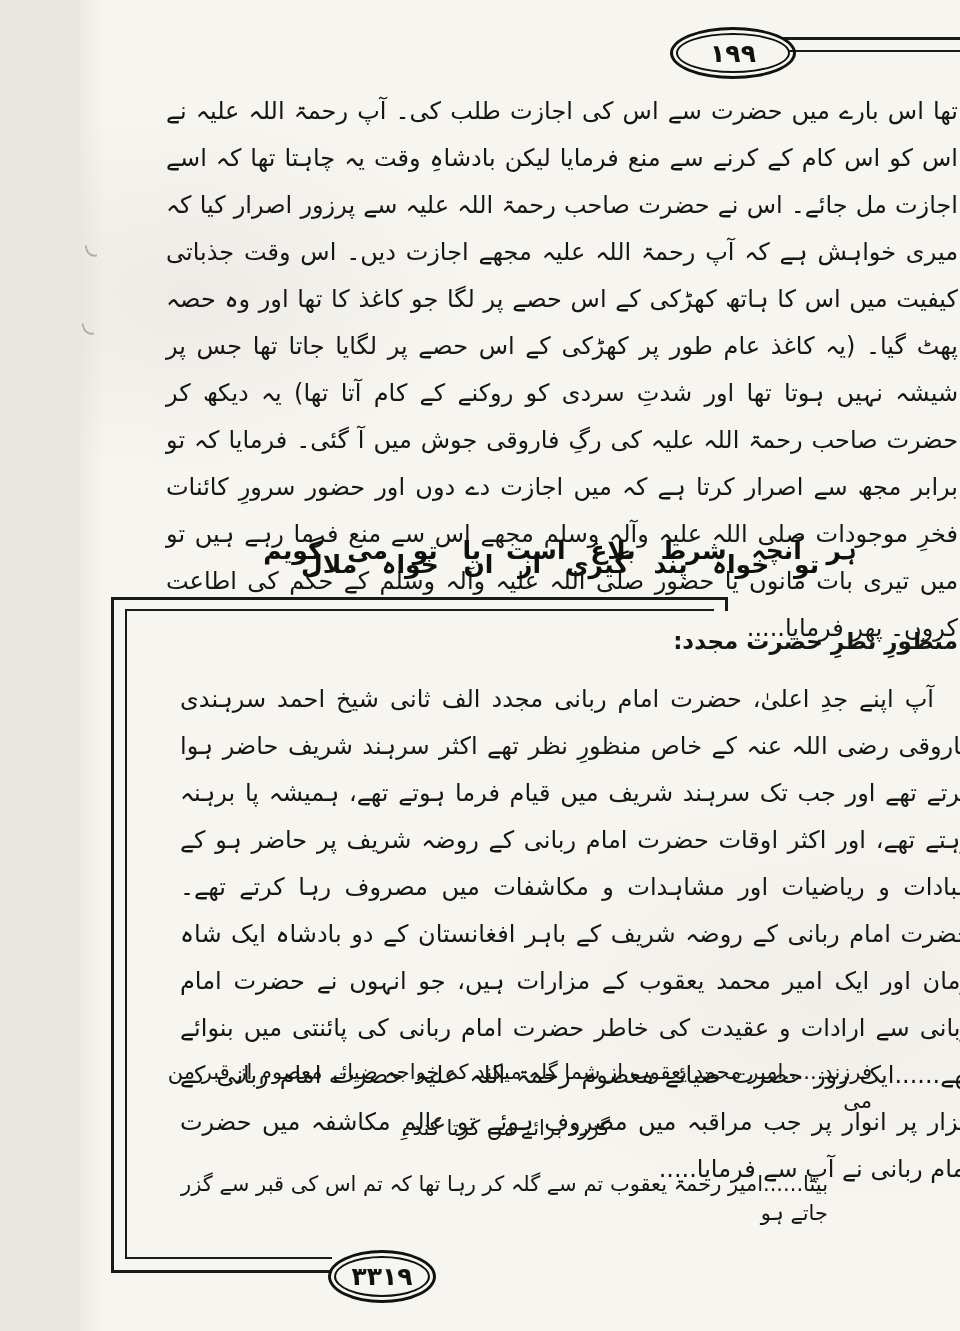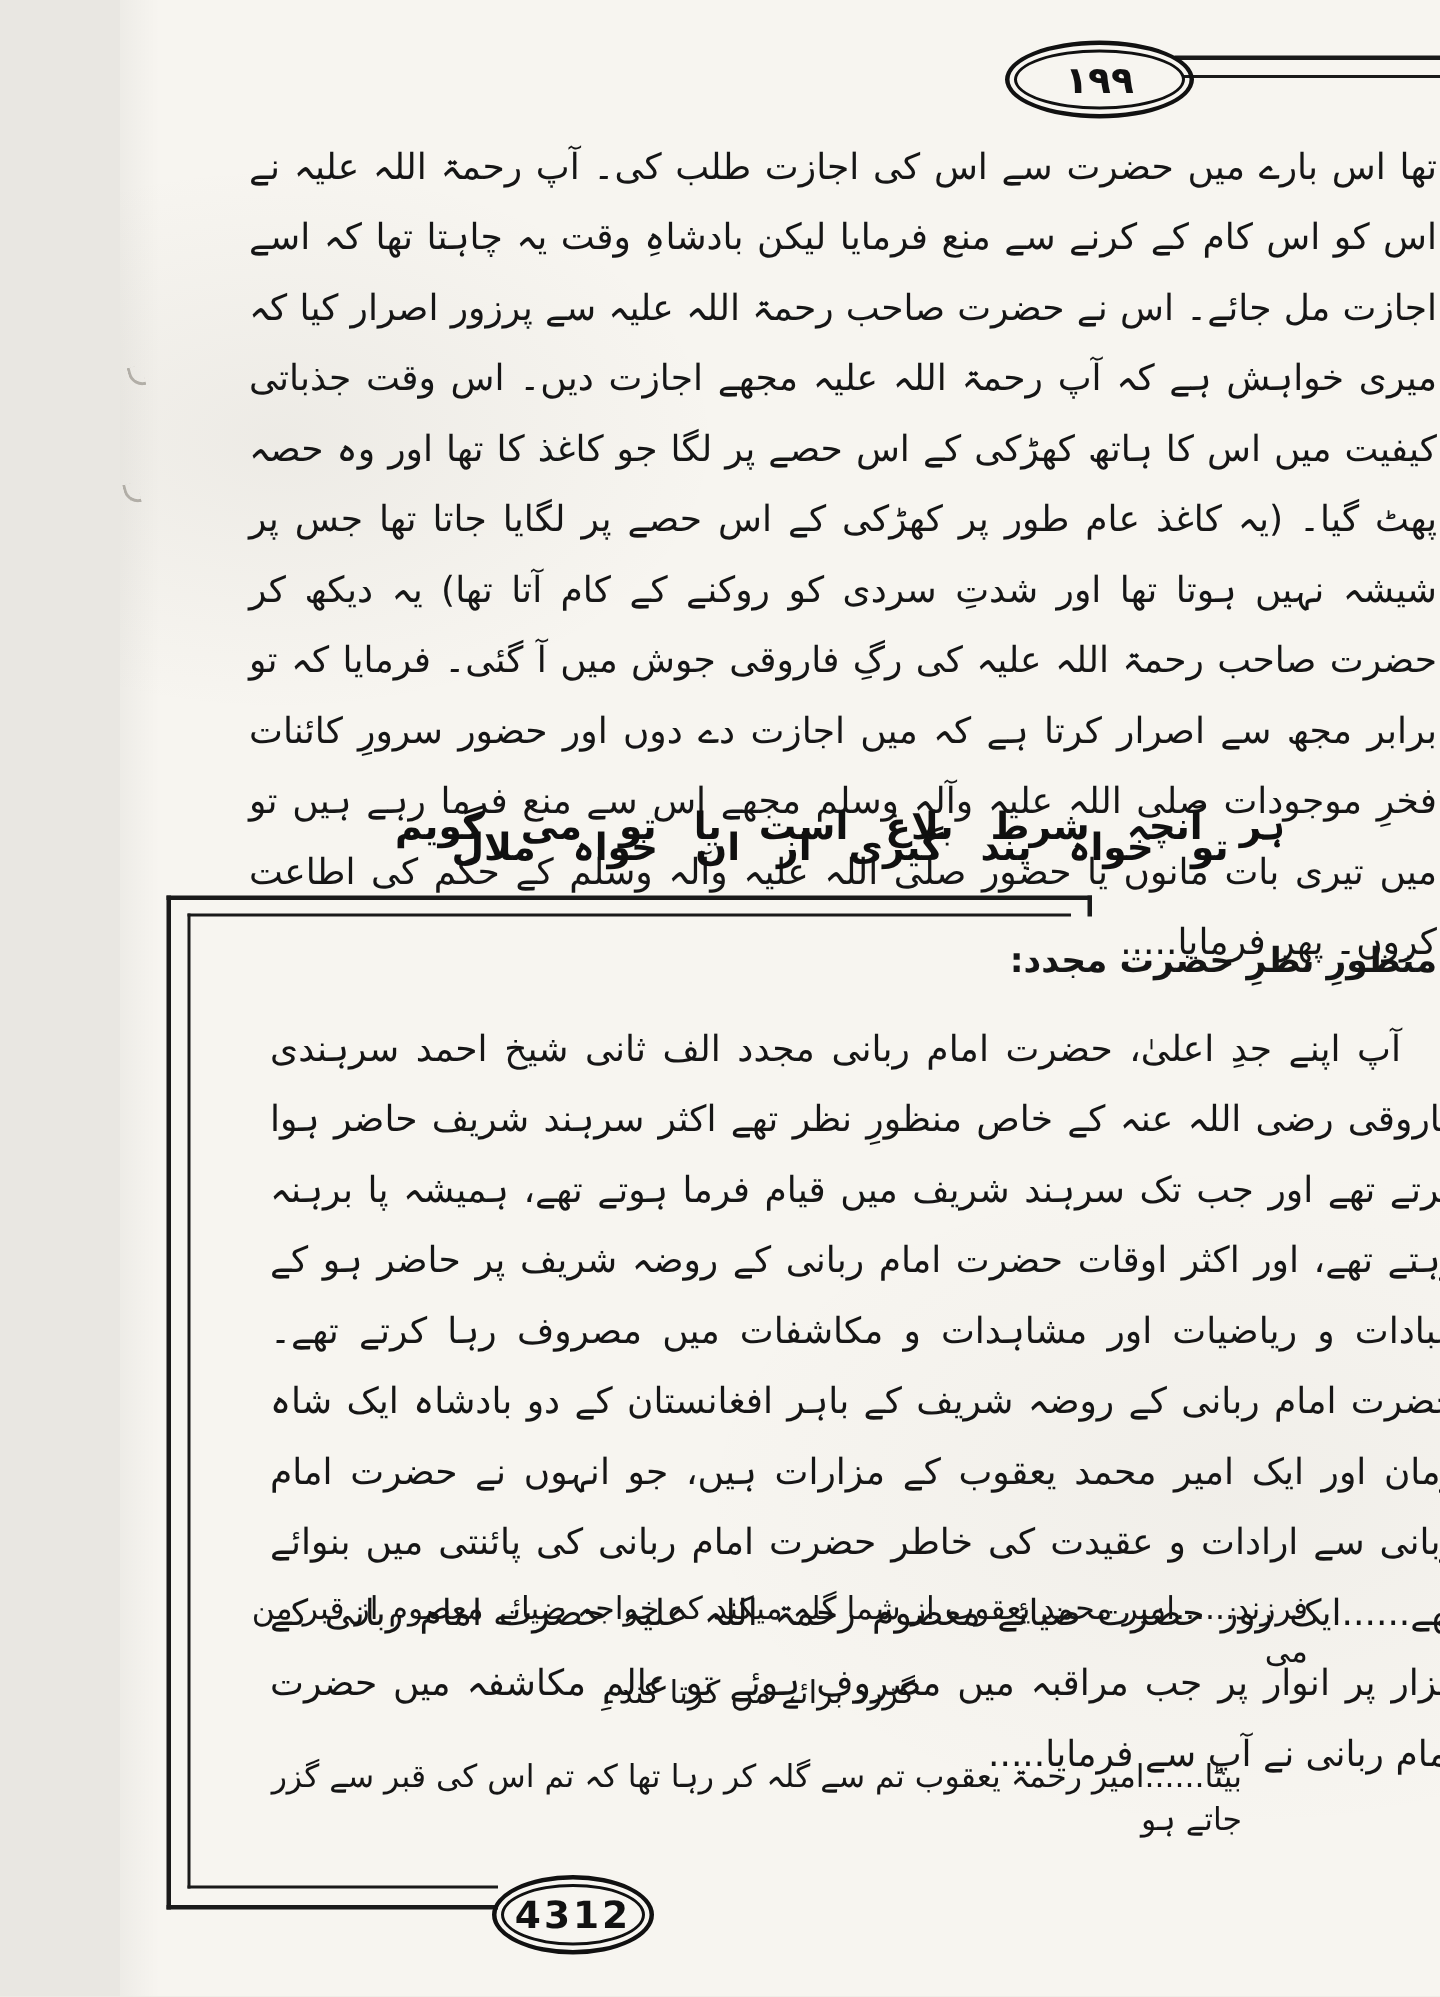--- a/index.html
+++ b/index.html
@@ -159,17 +159,17 @@
   <div class="txt section-heading">منظورِ نظرِ حضرت مجدد:</div>
 
   <div class="txt para para-2">آپ اپنے جدِ اعلیٰ، حضرت امام ربانی مجدد الف ثانی شیخ احمد سرہندی فاروقی رضی اللہ عنہ کے خاص منظورِ نظر تھے اکثر سرہند شریف حاضر ہوا کرتے تھے اور جب تک سرہند شریف میں قیام فرما ہوتے تھے، ہمیشہ پا برہنہ رہتے تھے، اور اکثر اوقات حضرت امام ربانی کے روضہ شریف پر حاضر ہو کے عبادات و ریاضیات اور مشاہدات و مکاشفات میں مصروف رہا کرتے تھے۔ حضرت امام ربانی کے روضہ شریف کے باہر افغانستان کے دو بادشاہ ایک شاہ زمان اور ایک امیر محمد یعقوب کے مزارات ہیں، جو انہوں نے حضرت امام ربانی سے ارادات و عقیدت کی خاطر حضرت امام ربانی کی پائنتی میں بنوائے تھے......ایک روز حضرت ضیائے معصوم رحمۃ اللہ علیہ حضرت امام ربانی کے مزار پر انوار پر جب مراقبہ میں مصروف ہوئے تو عالمِ مکاشفہ میں حضرت امام ربانی نے آپ سے فرمایا.....</div>
 
   <div class="txt quote-line quote-1">فرزند......امیر محمد یعقوب از شما گلہ میکند کہ خواجہ ضیائے معصوم از قبر من می</div>
   <div class="txt quote-line quote-2">گزرد برائے من کرتا کند۔</div>
   <div class="txt quote-line closing">بیٹا......امیر رحمۃ یعقوب تم سے گلہ کر رہا تھا کہ تم اس کی قبر سے گزر جاتے ہو</div>
 
   <div class="oval-outer oval-bottom">
     <div class="oval-inner">
-      <span class="page-num">4312</span>
+      <span class="page-num">۳۳۱۹</span>
     </div>
   </div>
 
 </div>
 
 </body></html>

